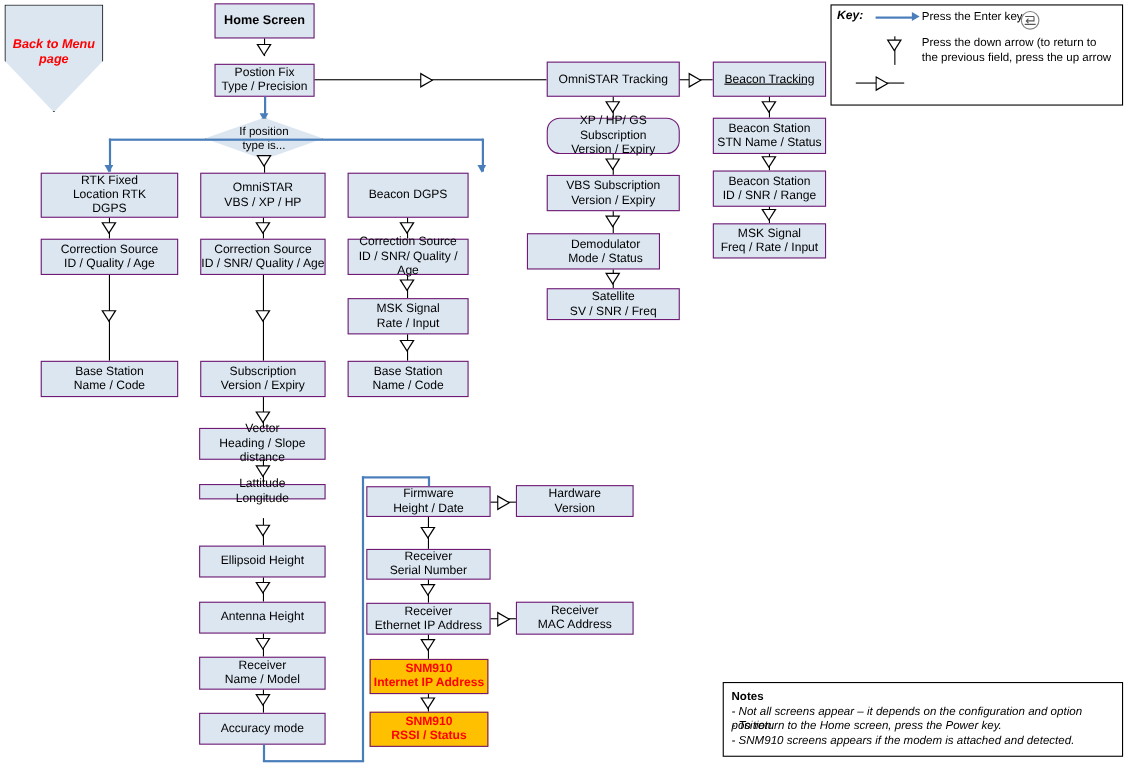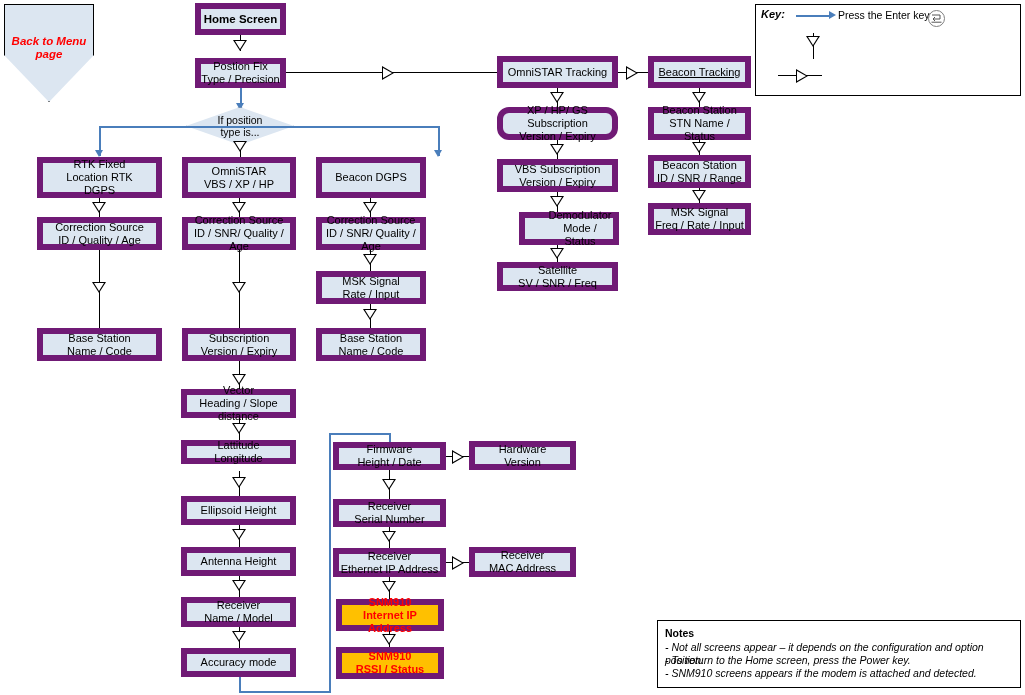--- a/index.html
+++ b/index.html
@@ -2,21 +2,21 @@
 <html><head>
 <meta charset="utf-8">
 <style>
   html,body{margin:0;padding:0;background:#ffffff;}
   body{font-family:"Liberation Sans",sans-serif;}
   #stage{position:relative;width:1025px;height:695px;overflow:hidden;background:#fff;}
 
   .node{
     position:absolute;
     box-sizing:border-box;
-    border:6px solid #701a75;
+    border:1px solid #701a75;
     background:#dce6f1;
     color:#000;
     font-size:11px;
     line-height:13px;
     display:flex;
     flex-direction:column;
     align-items:center;
     justify-content:center;
     text-align:center;
     white-space:pre-line;
@@ -164,21 +164,21 @@
   <div class="node" style="left:182px;top:328px;width:114px;height:33px;">Subscription
 Version / Expiry</div>
   <div class="ln vline" style="left:239px;top:361px;width:1px;height:29px;"></div>
   <div class="tri-down" style="left:232px;top:374px;"></div>
 
   <div class="node" style="left:181px;top:389px;width:115px;height:29px;">Vector
 Heading / Slope distance</div>
   <div class="ln vline" style="left:239px;top:418px;width:1px;height:22px;"></div>
   <div class="tri-down" style="left:232px;top:423px;"></div>
 
-  <div class="node" style="left:181px;top:440px;width:115px;height:24px;">Lattitude
+  <div class="node" style="left:181px;top:440px;width:115px;height:14px;">Lattitude
 Longitude</div>
   <div class="ln vline" style="left:239px;top:471px;width:1px;height:25px;"></div>
   <div class="tri-down" style="left:232px;top:477px;"></div>
 
   <div class="node" style="left:181px;top:496px;width:115px;height:29px;">Ellipsoid Height</div>
   <div class="ln vline" style="left:239px;top:525px;width:1px;height:22px;"></div>
   <div class="tri-down" style="left:232px;top:529px;"></div>
 
   <div class="node" style="left:181px;top:547px;width:115px;height:29px;">Antenna Height</div>
   <div class="ln vline" style="left:239px;top:576px;width:1px;height:21px;"></div>
@@ -224,21 +224,21 @@
   <div class="node" style="left:497px;top:107px;width:121px;height:33px;border-radius:12px;">XP / HP/ GS Subscription
 Version / Expiry</div>
   <div class="ln vline" style="left:557px;top:140px;width:1px;height:19px;"></div>
   <div class="tri-down" style="left:550px;top:144px;"></div>
 
   <div class="node" style="left:497px;top:159px;width:121px;height:33px;">VBS Subscription
 Version / Expiry</div>
   <div class="ln vline" style="left:557px;top:192px;width:1px;height:20px;"></div>
   <div class="tri-down" style="left:550px;top:196px;"></div>
 
-  <div class="node" style="left:519px;top:212px;width:100px;height:33px;padding-left:22px;">Demodulator
+  <div class="node" style="left:479px;top:212px;width:121px;height:33px;padding-left:22px;">Demodulator
 Mode / Status</div>
   <div class="ln vline" style="left:557px;top:245px;width:1px;height:17px;"></div>
   <div class="tri-down" style="left:550px;top:248px;"></div>
 
   <div class="node" style="left:497px;top:262px;width:121px;height:29px;">Satellite
 SV / SNR / Freq</div>
 
   <div class="node" style="left:648px;top:56px;width:103px;height:32px;text-decoration:underline;">Beacon Tracking</div>
   <div class="ln vline" style="left:699px;top:88px;width:1px;height:19px;"></div>
   <div class="tri-down" style="left:692px;top:92px;"></div>
@@ -298,20 +298,22 @@
   <div class="keytext" style="left:838px;top:9px;width:160px;">Press the Enter key</div>
   <div class="enterkey" style="left:928px;top:10px;">
     <svg width="11" height="9" viewBox="0 0 11 9">
       <path d="M1 1 H9 M9 1 V5 H2 M4 3 L2 5 L4 7" stroke="#555" fill="none" stroke-width="1"></path>
       <path d="M0.5 8.2 H10.5" stroke="#555" stroke-width="1"></path>
     </svg>
   </div>
 
   <div class="ln vline" style="left:813px;top:33px;width:1px;height:26px;"></div>
   <div class="tri-down" style="left:806px;top:36px;"></div>
+  <div class="keytext" style="left:838px;top:33px;width:175px;">Press the down arrow (to return to
+the previous field, press the up arrow</div>
 
   <div class="ln hline" style="left:778px;top:75px;width:44px;height:1px;"></div>
   <div class="tri-right" style="left:796px;top:69px;"></div>
 
   <div class="notesbox" style="left:657px;top:620px;width:362px;height:66px;"></div>
   <div class="notes-title" style="left:665px;top:627px;">Notes</div>
   <div class="notes-line" style="left:665px;top:641px;">- Not all screens appear – it depends on the configuration and option position.</div>
   <div class="notes-line" style="left:665px;top:654px;">- To return to the Home screen, press the Power key.</div>
   <div class="notes-line" style="left:665px;top:667px;">- SNM910 screens appears if the modem is attached and detected.</div>
 

